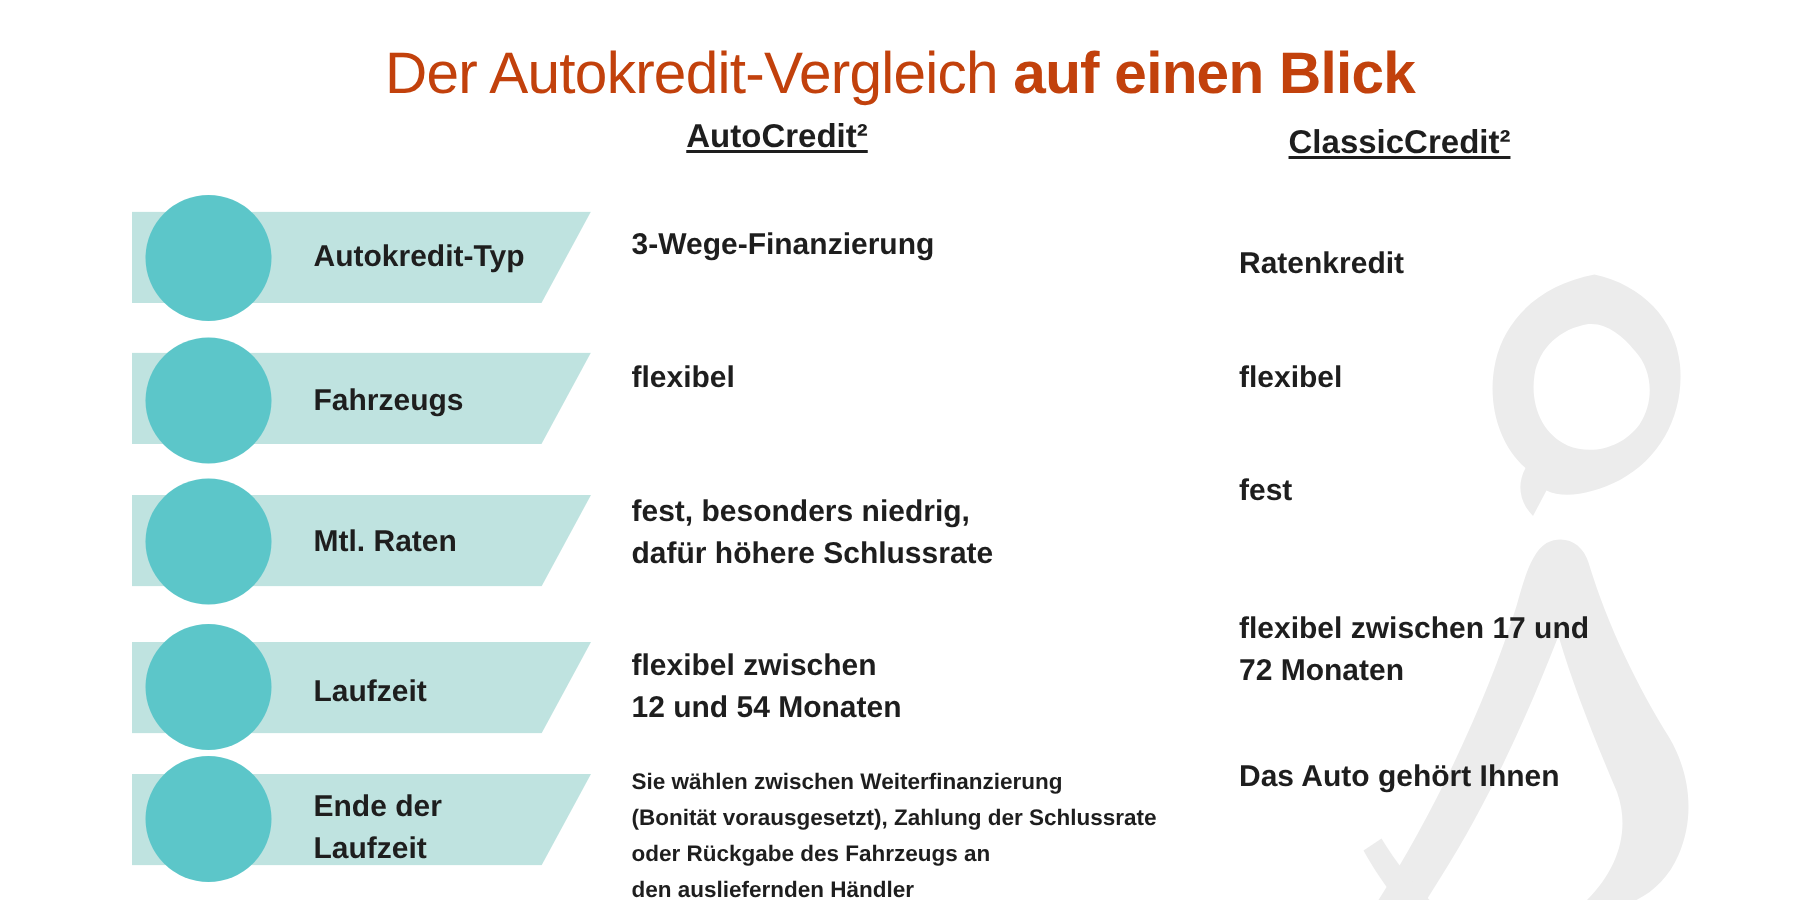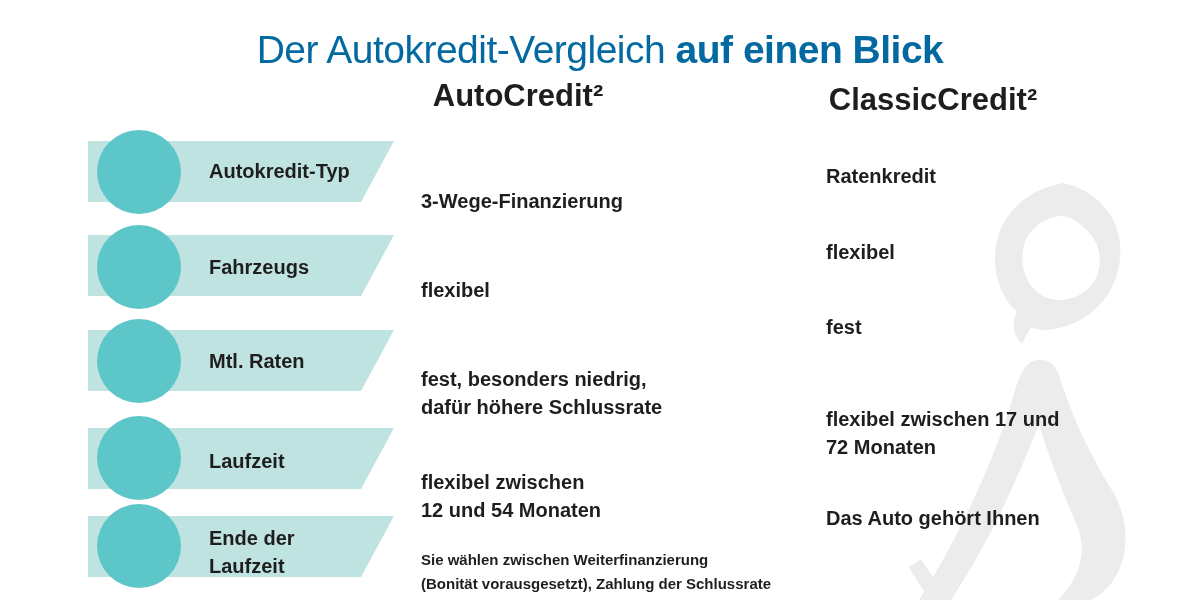--- a/index.html
+++ b/index.html
@@ -4,44 +4,44 @@
 <style>
   html,body{margin:0;padding:0;background:#ffffff;}
   .canvas{
     position:relative;width:1200px;height:600px;background:#ffffff;
     font-family:"Liberation Sans",sans-serif;color:var(--text,#1e1e1e);
     overflow:hidden;
   }
   .watermark{position:absolute;left:890px;top:150px;width:310px;height:450px;pointer-events:none;}
   .title{
     position:absolute;top:2px;left:0;width:100%;text-align:center;
-    font-size:39px;font-weight:400;color:#0369a1;letter-spacing:-0.5px;white-space:nowrap;
+    font-size:39px;font-weight:400;color:#c2410c;letter-spacing:-0.5px;white-space:nowrap;
   }
   .title .bold{font-weight:700;}
   .col-header{
-    position:absolute;font-size:31px;font-weight:700;transform:translateX(-50%);white-space:nowrap;
+    position:absolute;font-size:22px;font-weight:700;transform:translateX(-50%);white-space:nowrap;text-decoration:underline;
   }
   .col-header.auto{left:518px;top:78px;}
   .col-header.classic{left:933px;top:82px;text-align:center;}
   .banner{
     position:absolute;left:88px;width:306px;height:61px;background:var(--banner,#bfe3e0);
     clip-path:polygon(0 0,100% 0,calc(100% - 33px) 100%,0 100%);
   }
   .circle{
     position:absolute;left:97px;width:84px;height:84px;border-radius:50%;
     background:var(--circle,#5cc6c9);
   }
   .label{
     position:absolute;left:209px;font-size:20px;font-weight:700;line-height:28px;
     white-space:pre-line;
   }
   .val{
     position:absolute;font-size:20px;font-weight:700;line-height:28px;white-space:pre-line;
   }
-  .val.mid{left:421px;margin-top:38px;}
+  .val.mid{left:421px;}
   .val.cc{left:826px;}
   .val.small{font-size:15px;line-height:24px;}
   
   .r1 .banner{top:141px}.r1 .circle{top:130px}.r1 .label{top:157px}.r1 .mid{top:149px}.r1 .cc{top:162px}
   .r2 .banner{top:235px}.r2 .circle{top:225px}.r2 .label{top:253px}.r2 .mid{top:238px}.r2 .cc{top:238px}
   .r3 .banner{top:330px}.r3 .circle{top:319px}.r3 .label{top:347px}.r3 .mid{top:327px}.r3 .cc{top:313px}
   .r4 .banner{top:428px}.r4 .circle{top:416px}.r4 .label{top:447px}.r4 .mid{top:430px}.r4 .cc{top:405px}
   .r5 .banner{top:516px}.r5 .circle{top:504px}.r5 .label{top:524px}.r5 .mid{top:510px}.r5 .cc{top:504px}
 </style>
 </head>

